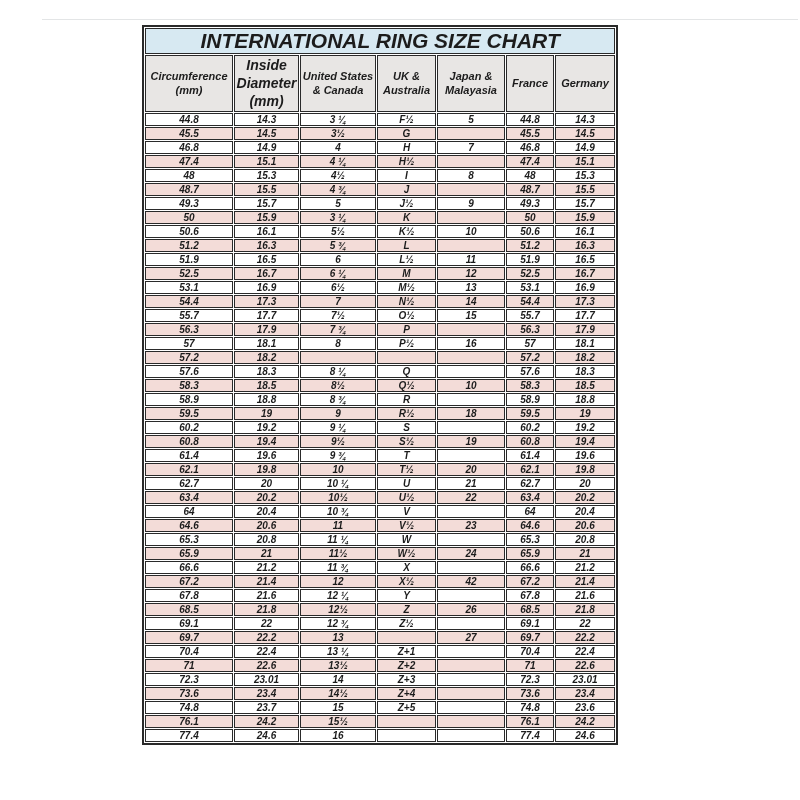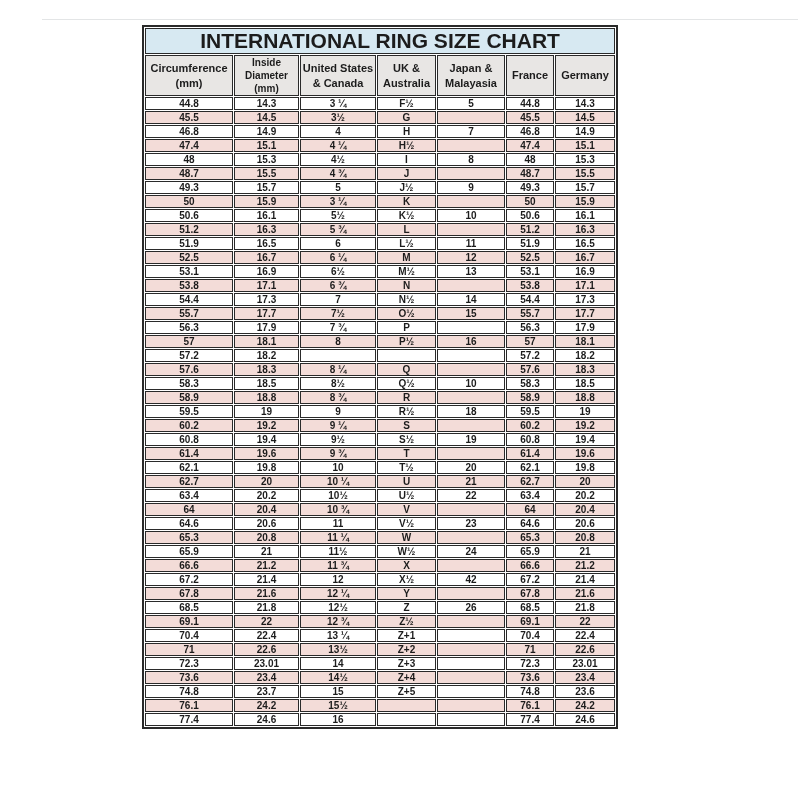--- a/index.html
+++ b/index.html
@@ -25,20 +25,21 @@
     left: 142px;
     top: 25px;
   }
   table.ring-table {
     border-collapse: separate;
     border-spacing: 1px;
     table-layout: fixed;
     width: 468px;
     border: 2px solid var(--border-color, #2a2a2a);
     background: #ffffff;
+    font-style: italic;
   }
   table.ring-table td {
     border: 1px solid var(--border-color, #2a2a2a);
     text-align: center;
     vertical-align: middle;
     color: #1c1c1c;
     font-weight: bold;
     padding: 0;
     overflow: hidden;
   }
@@ -50,21 +51,21 @@
     letter-spacing: 0px;
   }
   td.hdr {
     background: var(--header-bg, #e8e6e4);
     font-size: 11px;
     line-height: 1.3;
     height: 33px;
     white-space: pre-line;
   }
   td.hdr.small {
-    font-size: 10px;
+    font-size: 14px;
   }
   tbody.data td {
     font-size: 10px;
     height: 11px;
     line-height: 11px;
   }
   tbody.data tr:nth-child(odd) td { background: #ffffff; }
   tbody.data tr:nth-child(even) td { background: var(--row-alt-bg, #f3dcd8); }
 </style>
 </head>
@@ -214,29 +215,20 @@
         <tr>
           <td>53.1</td>
           <td>16.9</td>
           <td>6½</td>
           <td>M½</td>
           <td>13</td>
           <td>53.1</td>
           <td>16.9</td>
         </tr>
         <tr>
-          <td>53.8</td>
-          <td>17.1</td>
-          <td>6 ¾</td>
-          <td>N</td>
-          <td></td>
-          <td>53.8</td>
-          <td>17.1</td>
-        </tr>
-        <tr>
           <td>54.4</td>
           <td>17.3</td>
           <td>7</td>
           <td>N½</td>
           <td>14</td>
           <td>54.4</td>
           <td>17.3</td>
         </tr>
         <tr>
           <td>55.7</td>
@@ -439,20 +431,29 @@
         <tr>
           <td>69.1</td>
           <td>22</td>
           <td>12 ¾</td>
           <td>Z½</td>
           <td></td>
           <td>69.1</td>
           <td>22</td>
         </tr>
         <tr>
+          <td>69.7</td>
+          <td>22.2</td>
+          <td>13</td>
+          <td></td>
+          <td>27</td>
+          <td>69.7</td>
+          <td>22.2</td>
+        </tr>
+        <tr>
           <td>70.4</td>
           <td>22.4</td>
           <td>13 ¼</td>
           <td>Z+1</td>
           <td></td>
           <td>70.4</td>
           <td>22.4</td>
         </tr>
         <tr>
           <td>71</td>

